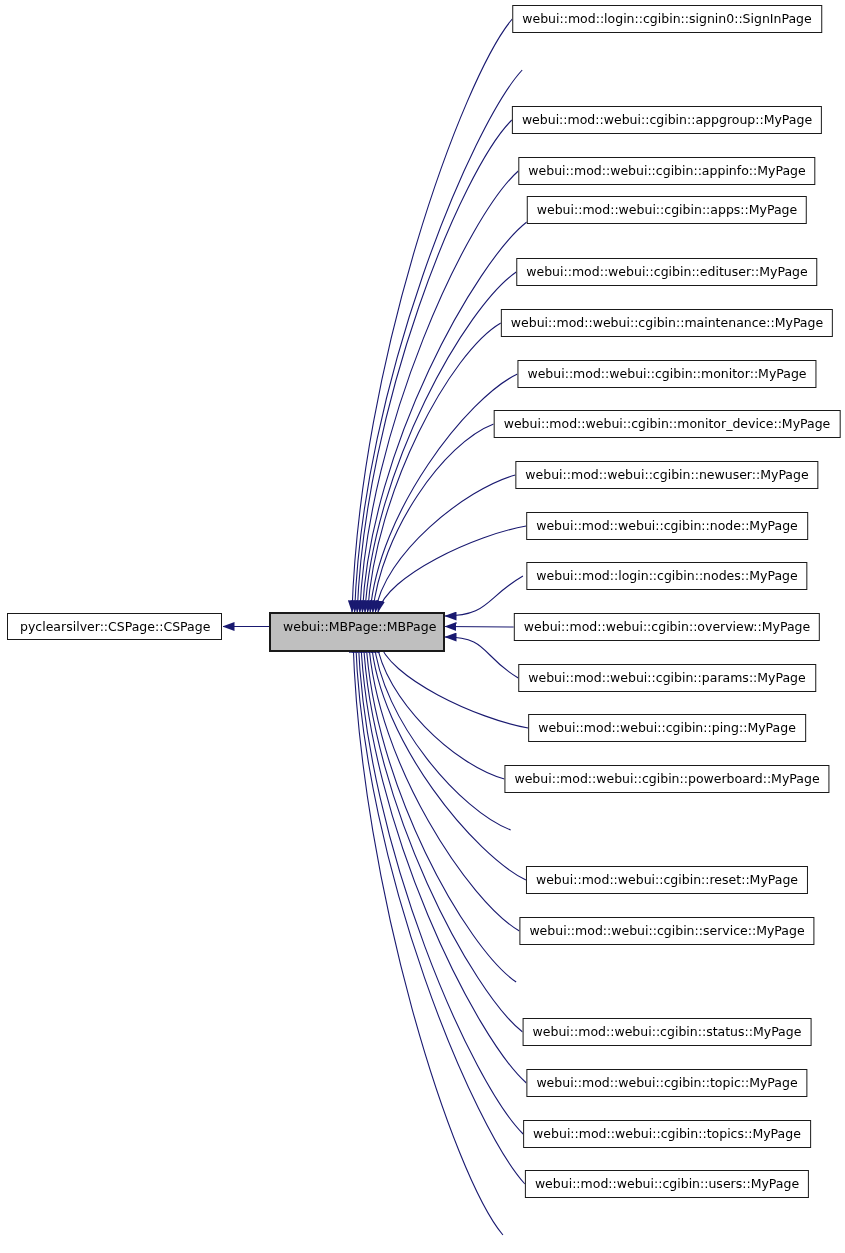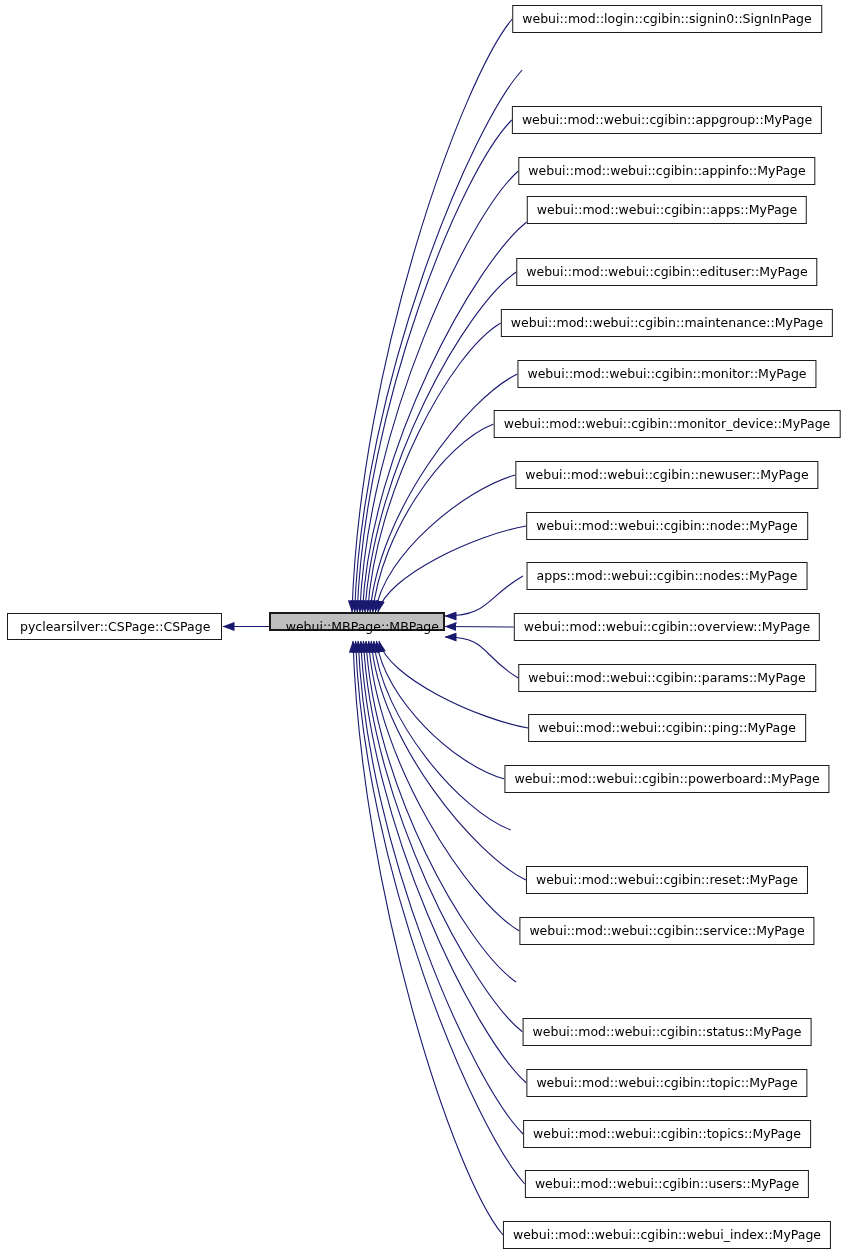--- a/index.html
+++ b/index.html
@@ -27,33 +27,33 @@
   }
   #edges-svg marker path { fill: var(--edge); }
   .node {
     position: absolute;
     box-sizing: border-box;
     background: var(--node-fill);
     border: 1px solid var(--node-border);
     color: var(--text);
     font-size: 12.5px;
     white-space: nowrap;
-    text-align: right;
+    text-align: left;
     padding: 0 9px;
     height: 28px;
     line-height: 26px;
   }
   .derived { left: 667px; transform: translateX(-50%); }
   .hub {
     left: 269px; top: 612px;
-    width: 176px; height: 19px;
+    width: 176px; height: 40px;
     background: var(--hub-fill);
     border: 2px solid var(--node-border);
     line-height: 25px;
-    padding: 0 4px;
+    padding: 0 12px;
   }
   .base {
     left: 7px; top: 613px;
     width: 215px; height: 27px;
     line-height: 25px;
     padding: 0 12px;
   }
 </style>
 </head>
 <body>
@@ -103,26 +103,25 @@
   <div class="node derived" style="top:5px">webui::mod::login::cgibin::signin0::SignInPage</div>
   <div class="node derived" style="top:106px">webui::mod::webui::cgibin::appgroup::MyPage</div>
   <div class="node derived" style="top:157px">webui::mod::webui::cgibin::appinfo::MyPage</div>
   <div class="node derived" style="top:196px">webui::mod::webui::cgibin::apps::MyPage</div>
   <div class="node derived" style="top:258px">webui::mod::webui::cgibin::edituser::MyPage</div>
   <div class="node derived" style="top:309px">webui::mod::webui::cgibin::maintenance::MyPage</div>
   <div class="node derived" style="top:360px">webui::mod::webui::cgibin::monitor::MyPage</div>
   <div class="node derived" style="top:410px">webui::mod::webui::cgibin::monitor_device::MyPage</div>
   <div class="node derived" style="top:461px">webui::mod::webui::cgibin::newuser::MyPage</div>
   <div class="node derived" style="top:512px">webui::mod::webui::cgibin::node::MyPage</div>
-  <div class="node derived" style="top:562px">apps::mod::webui::cgibin::nodes::MyPage</div>
+  <div class="node derived" style="top:562px">webui::mod::login::cgibin::nodes::MyPage</div>
   <div class="node derived" style="top:664px">webui::mod::webui::cgibin::params::MyPage</div>
   <div class="node derived" style="top:613px">webui::mod::webui::cgibin::overview::MyPage</div>
   <div class="node derived" style="top:714px">webui::mod::webui::cgibin::ping::MyPage</div>
   <div class="node derived" style="top:765px">webui::mod::webui::cgibin::powerboard::MyPage</div>
   <div class="node derived" style="top:866px">webui::mod::webui::cgibin::reset::MyPage</div>
   <div class="node derived" style="top:917px">webui::mod::webui::cgibin::service::MyPage</div>
   <div class="node derived" style="top:1018px">webui::mod::webui::cgibin::status::MyPage</div>
   <div class="node derived" style="top:1069px">webui::mod::webui::cgibin::topic::MyPage</div>
   <div class="node derived" style="top:1120px">webui::mod::webui::cgibin::topics::MyPage</div>
   <div class="node derived" style="top:1170px">webui::mod::webui::cgibin::users::MyPage</div>
-  <div class="node derived" style="top:1221px">webui::mod::webui::cgibin::webui_index::MyPage</div>
 
 </div>
 
 </body></html>

